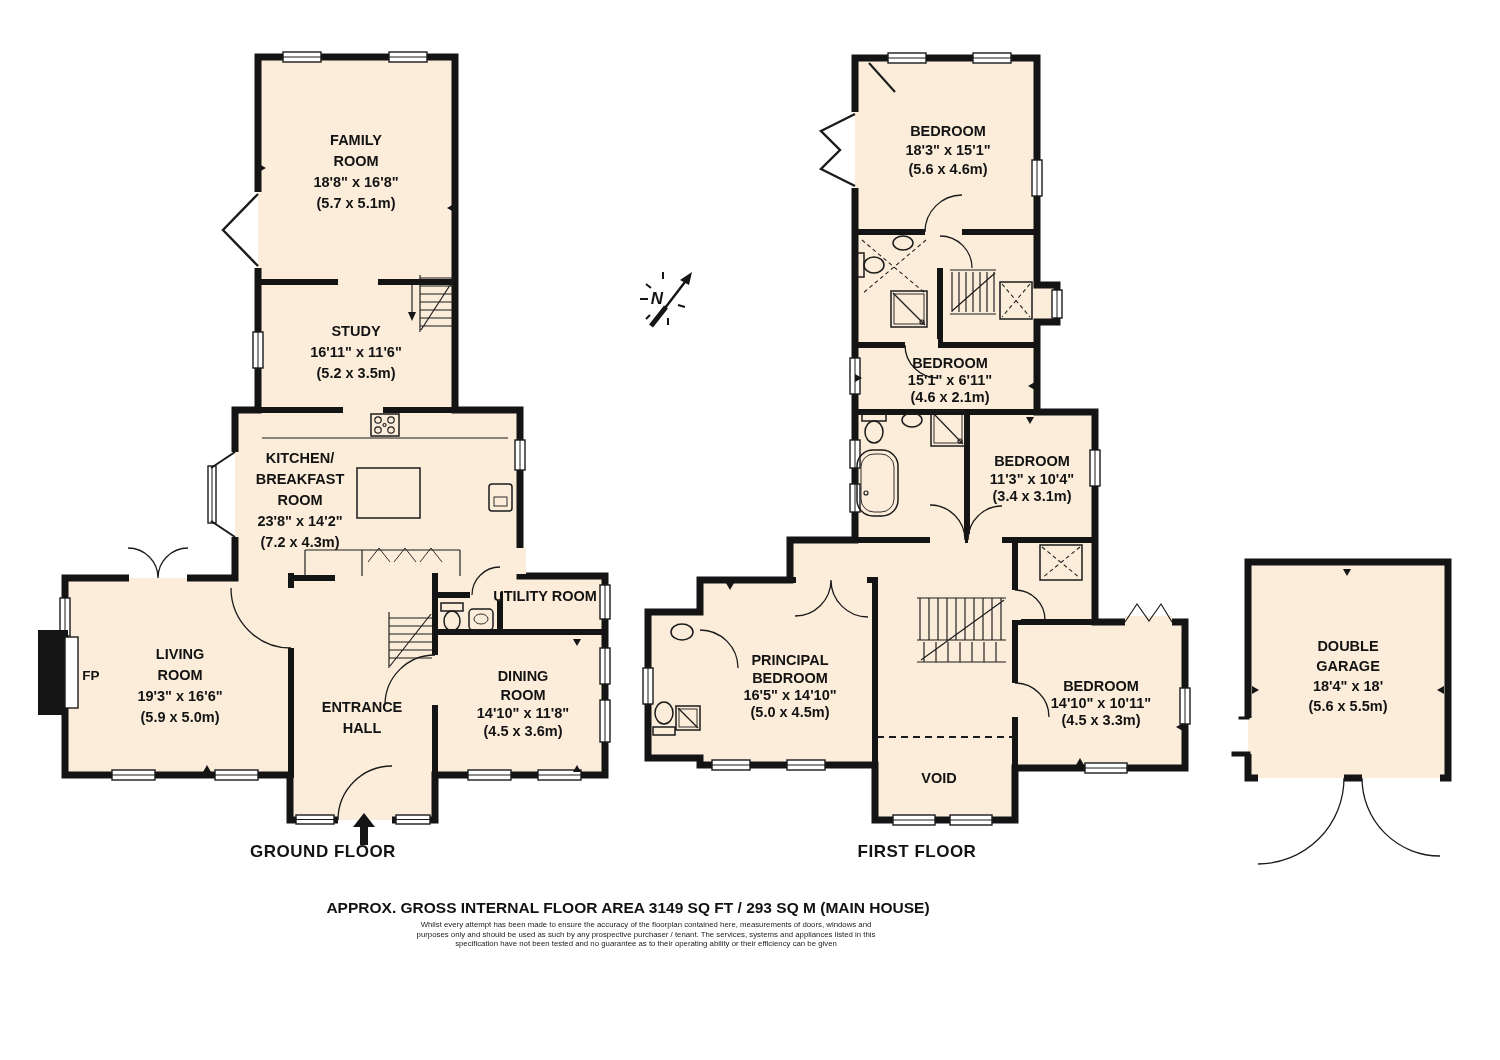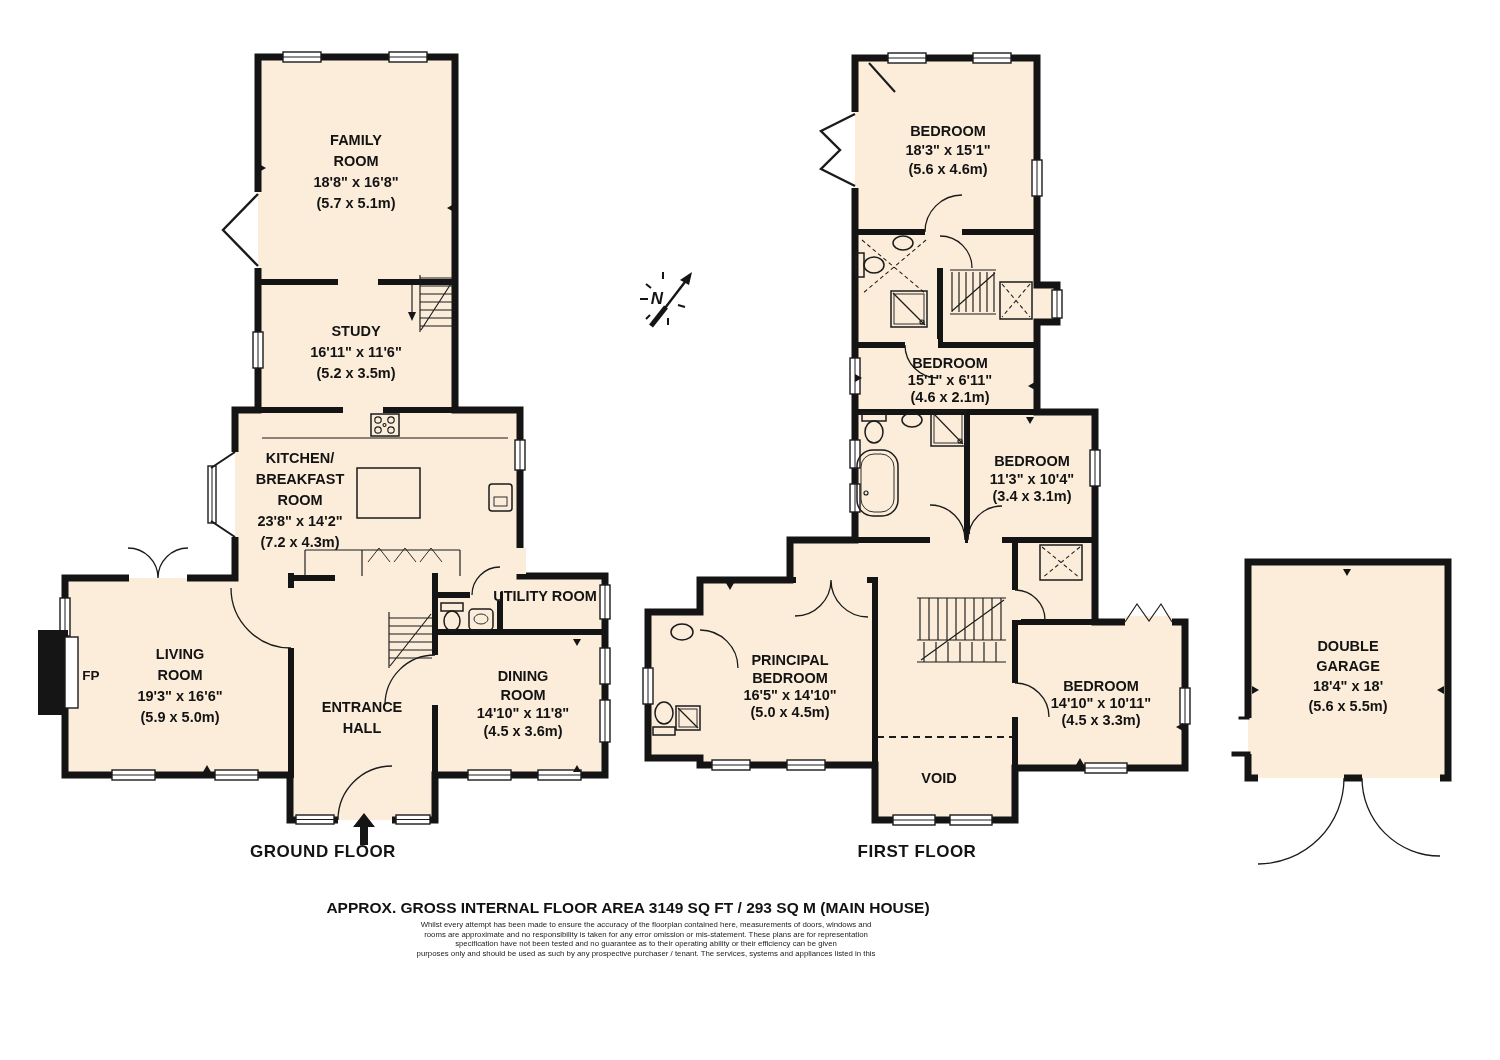--- a/index.html
+++ b/index.html
@@ -395,18 +395,17 @@
     <polygon class="bk" points="692,272 689,285 680,280"></polygon>
     <path d="M 663 272 V 279 M 646 284 L 651 288 M 640 299 H 648 M 668 318 V 325 M 678 305 L 685 307 M 650 315 L 646 319" stroke="#151515" stroke-width="2" fill="none"></path>
     <text class="n-label" x="657" y="304">N</text>
   </g>
 </svg>
 
   <div class="footer">
     <div class="area-line">APPROX. GROSS INTERNAL FLOOR AREA 3149 SQ FT / 293 SQ M (MAIN HOUSE)</div>
     <div class="disclaimer">
       <div class="disc-line">Whilst every attempt has been made to ensure the accuracy of the floorplan contained here, measurements of doors, windows and</div>
-      <div class="disc-line">rooms are approximate and no responsibility is taken for any error omission or mis-statement. These plans are for representation</div>
+      <div class="disc-line">purposes only and should  be used as such by any prospective purchaser / tenant. The services, systems and appliances listed in this</div>
       <div class="disc-line">specification have not been tested and no guarantee as to their operating ability or their efficiency can be given</div>
-      <div class="disc-line">purposes only and should  be used as such by any prospective purchaser / tenant. The services, systems and appliances listed in this</div>
     </div>
   </div>
 </div>
 
 </body></html>

